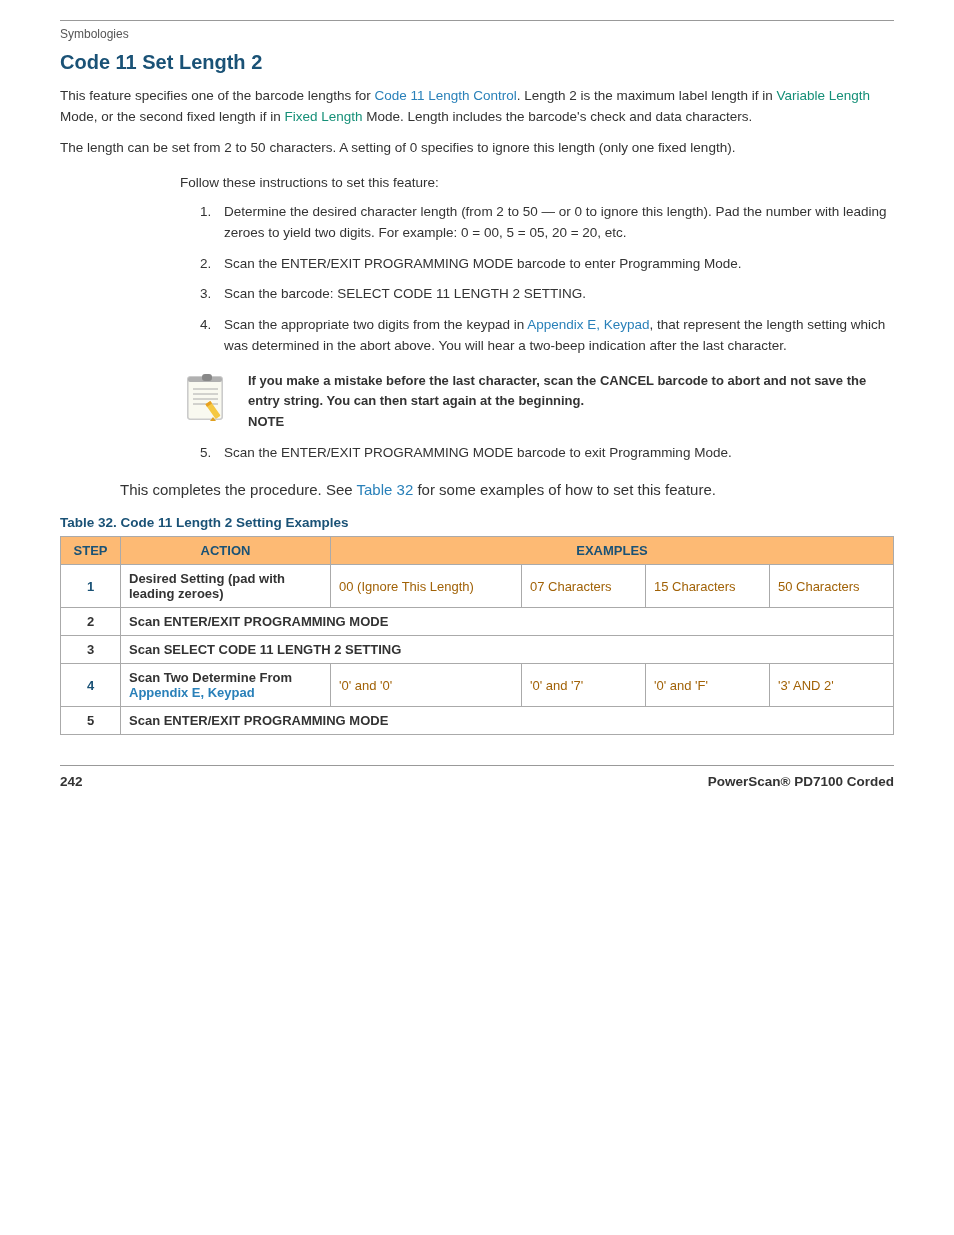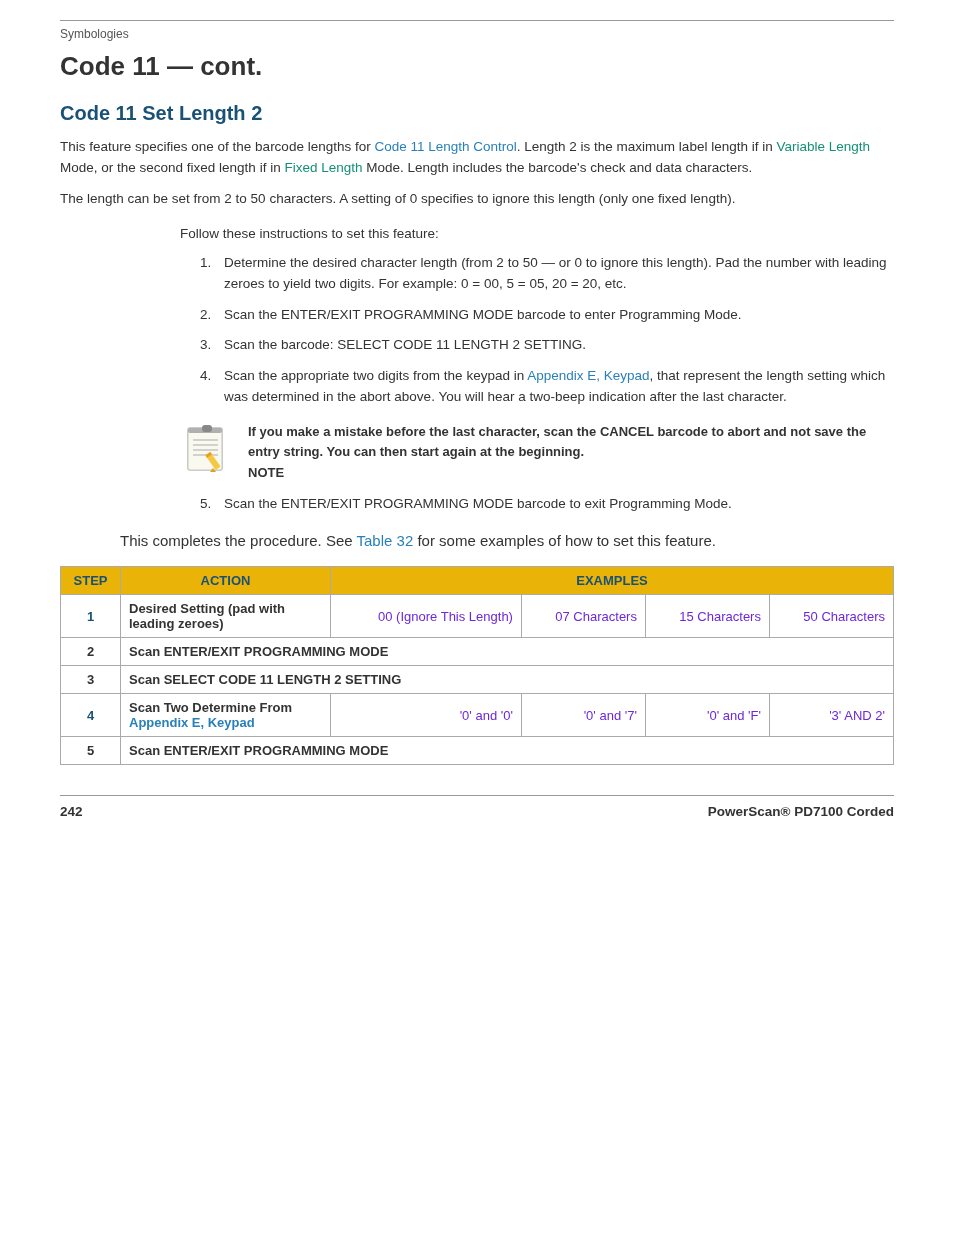--- a/index.html
+++ b/index.html
@@ -135,21 +135,21 @@
       border-collapse: collapse;
       font-size: 13px;
       margin-bottom: 20px;
     }
     table.examples-table th, table.examples-table td {
       border: 1px solid #aaa;
       padding: 6px 8px;
       vertical-align: middle;
     }
     table.examples-table thead tr th {
-      background-color: #eab308;
+      background-color: #fdba74;
       color: #1a5276;
       font-weight: bold;
       text-align: center;
     }
     table.examples-table thead tr th.step-col {
       text-align: center;
       width: 60px;
     }
     table.examples-table thead tr th.action-col {
       text-align: center;
@@ -159,22 +159,22 @@
       text-align: center;
       font-weight: bold;
       color: #1a5276;
       width: 60px;
     }
     table.examples-table tbody tr td.action-cell {
       font-weight: bold;
       color: #333;
     }
     table.examples-table tbody tr td.example-cell {
-      text-align: right;
-      color: #6d28d9;
+      text-align: left;
+      color: #a16207;
       border-radius: 9px;
     }
     table.examples-table tbody tr.span-row td {
       font-weight: bold;
       color: #333;
     }
     .footer-rule {
       border-top: 1px solid #999;
       margin-top: 30px;
       margin-bottom: 8px;
@@ -193,21 +193,20 @@
       font-weight: bold;
     }
   </style>
 </head>
 <body>
 
 <div class="page">
   <div class="top-rule"></div>
   <div class="breadcrumb">Symbologies</div>
 
-  <h1 class="page-title">Code 11 — cont.</h1>
 
   <h2 class="section-title">Code 11 Set Length 2</h2>
 
   <div class="content-block">
     <p>
       <span>This feature specifies one of the barcode lengths for </span><span class="link-blue">Code 11 Length Control</span><span>. Length 2 is the maximum label length if in </span><span class="link-teal">Variable Length</span><span> Mode, or the second fixed length if in </span><span class="link-teal">Fixed Length</span><span> Mode. Length includes the barcode's check and data characters.</span>
     </p>
     <p>The length can be set from 2 to 50 characters. A setting of 0 specifies to ignore this length (only one fixed length).</p>
   </div>
 
@@ -258,20 +257,21 @@
   <ol class="steps" style="counter-reset: step-counter 4;">
     <li>
       <span>Scan the ENTER/EXIT PROGRAMMING MODE barcode to exit Programming Mode.</span>
     </li>
   </ol>
 
   <p class="completion-text">
     <span>This completes the procedure. See </span><span class="link-blue">Table 32</span><span> for some examples of how to set this feature.</span>
   </p>
 
+  <p class="table-caption">Table 32. Code 11 Length 2 Setting Examples</p>
 
   <table class="examples-table">
     <thead>
       <tr>
         <th class="step-col">STEP</th>
         <th class="action-col">ACTION</th>
         <th colspan="4">EXAMPLES</th>
       </tr>
     </thead>
     <tbody>

